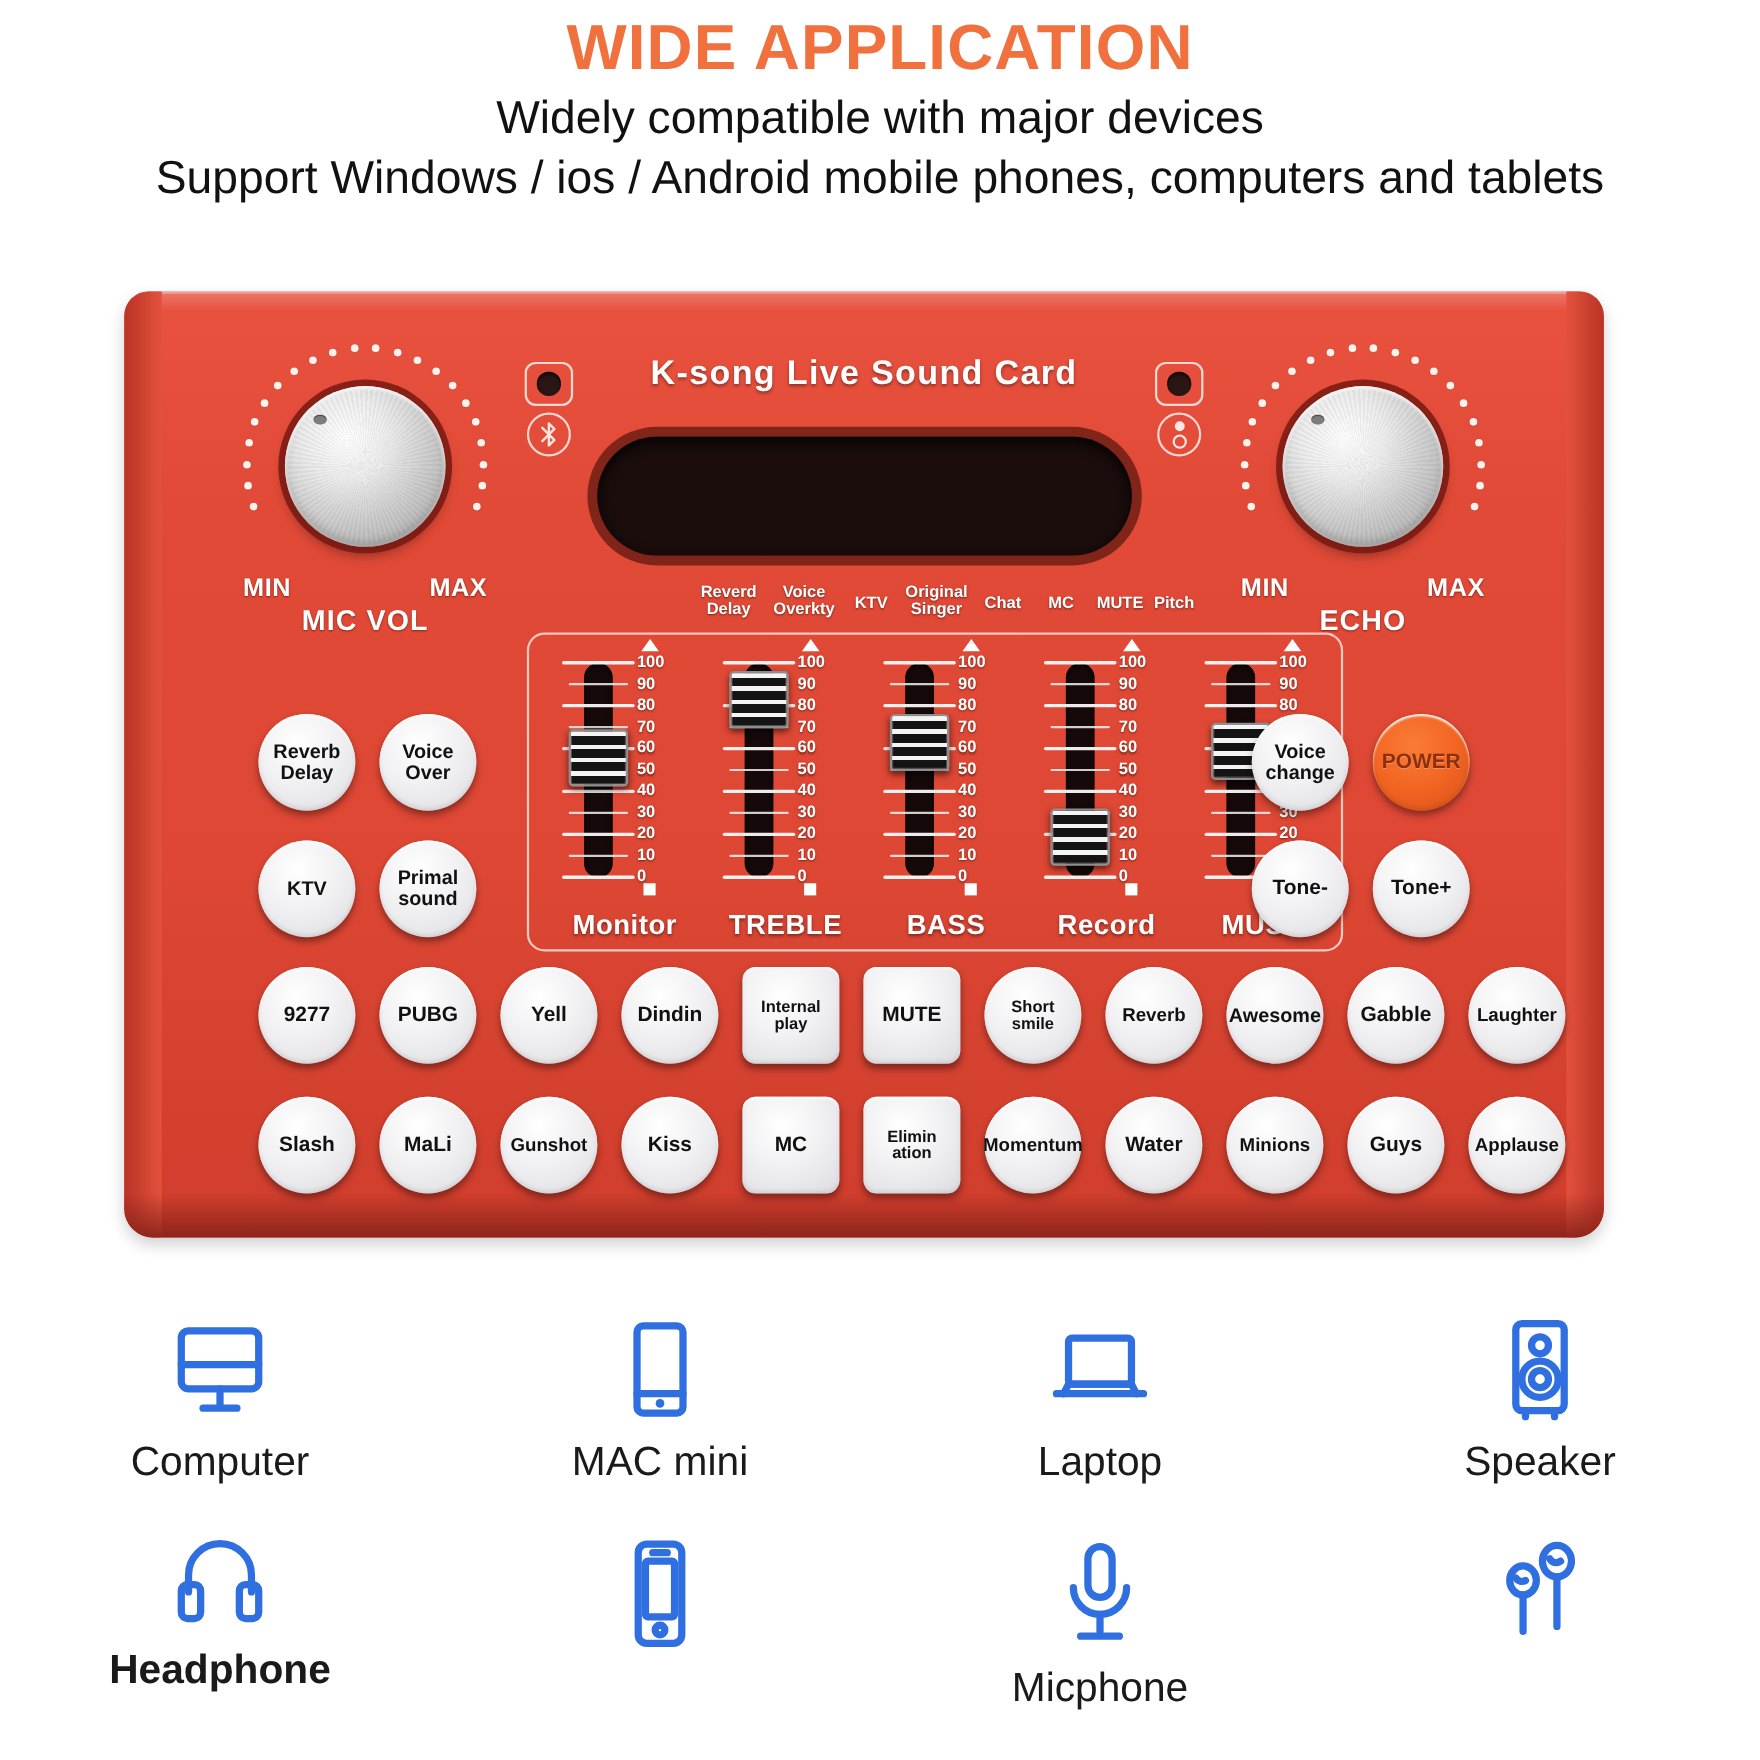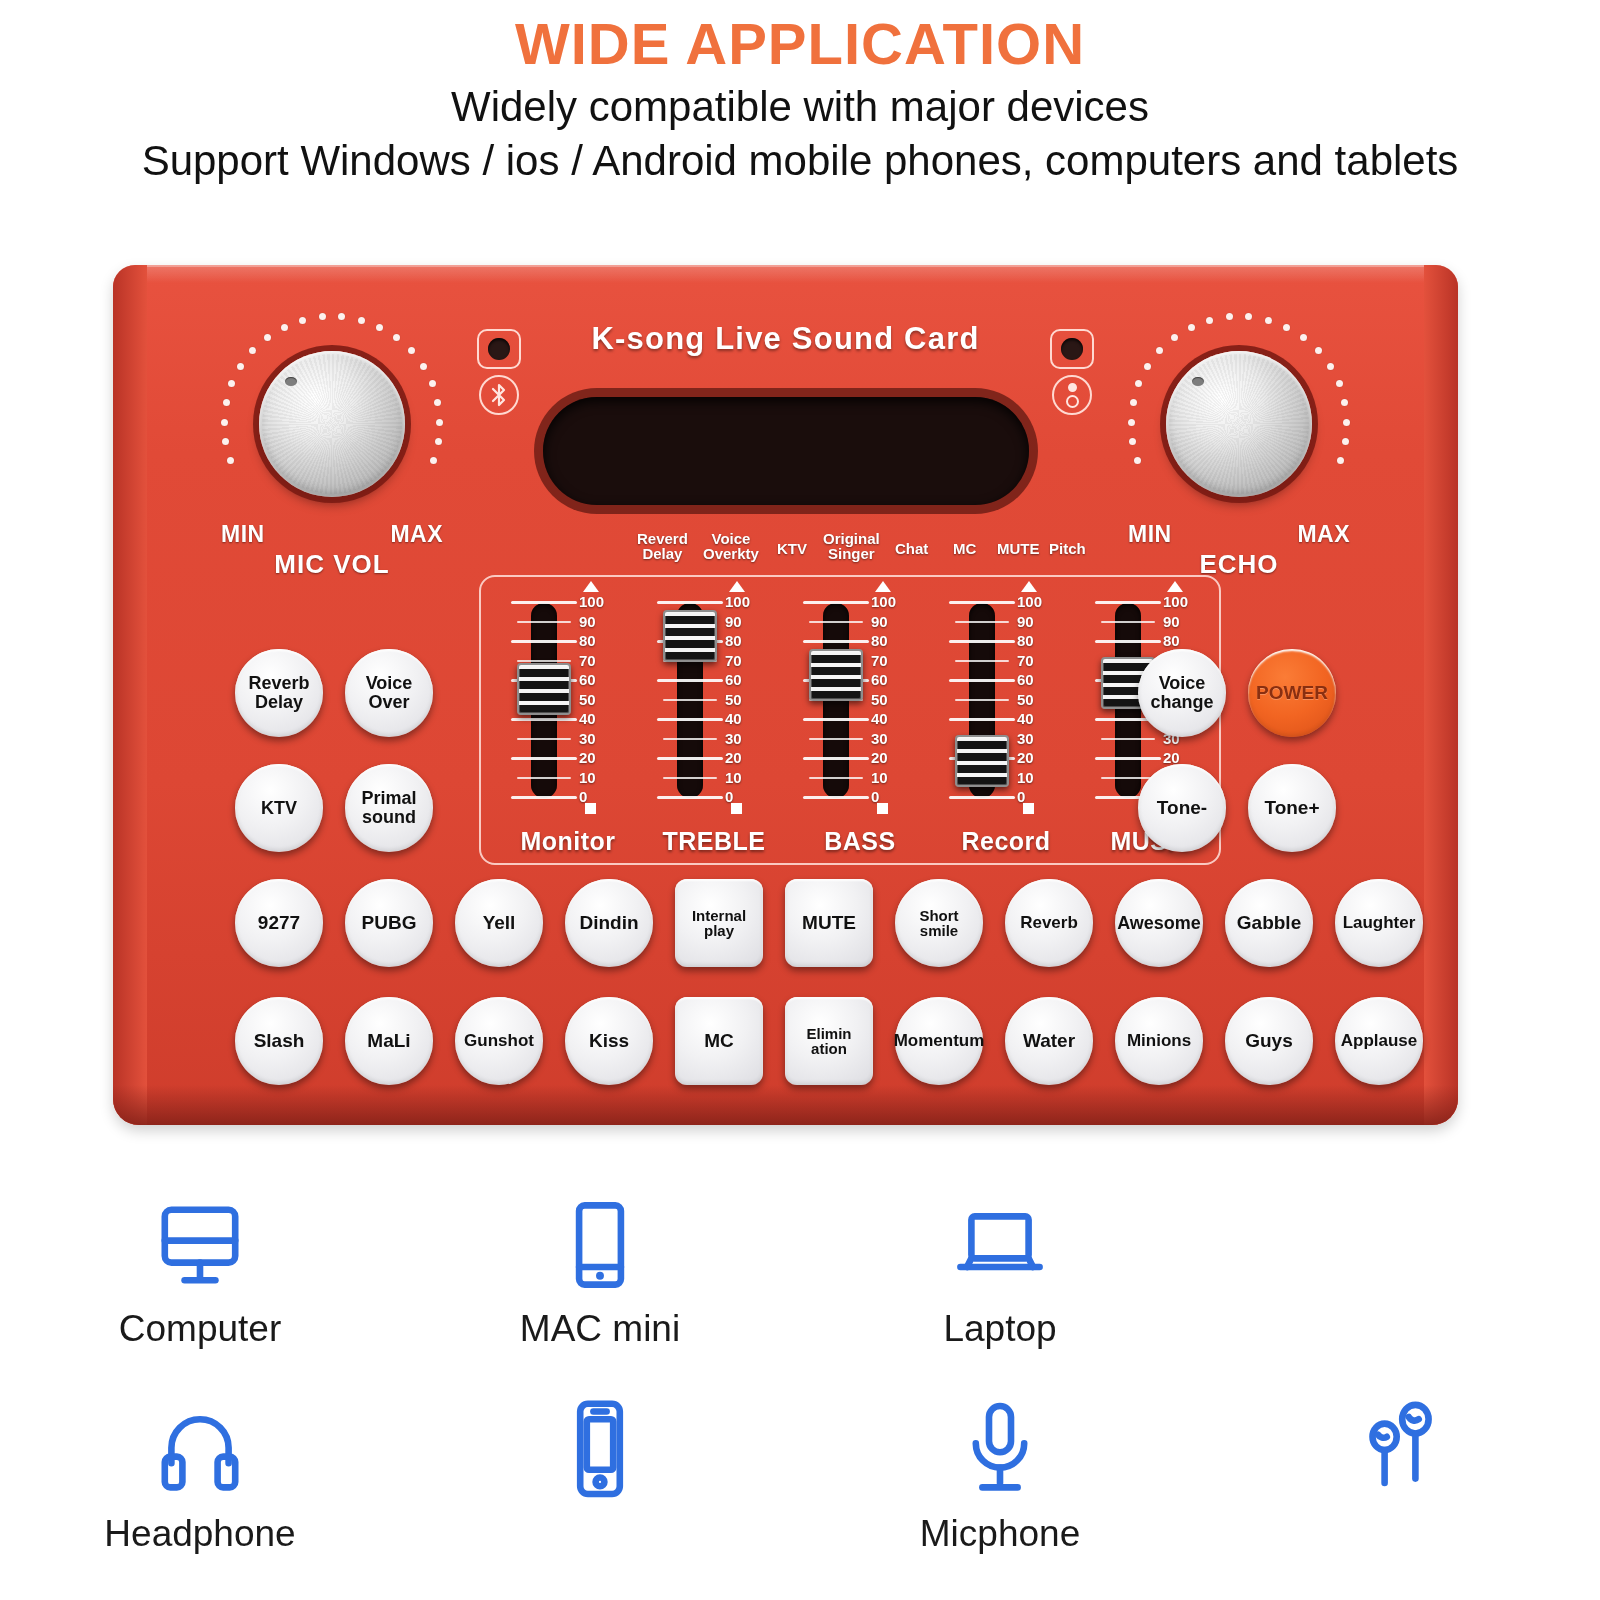--- a/index.html
+++ b/index.html
@@ -571,21 +571,34 @@
     <div class="ic-cell" style="left: 800px; top: 0px;">
       <div class="ic-svg">
         <svg width="110" height="110" viewBox="0 0 100 100">
           <rect x="24" y="24" width="52" height="38" rx="3" fill="none" stroke="#2f6fe0" stroke-width="6" stroke-linecap="round" stroke-linejoin="round"></rect>
           <path d="M14 70 H86" fill="none" stroke="#2f6fe0" stroke-width="6" stroke-linecap="round" stroke-linejoin="round"></path>
           <path d="M20 70 L24 62 H76 L80 70" fill="none" stroke="#2f6fe0" stroke-width="6" stroke-linecap="round" stroke-linejoin="round"></path>
         </svg>
       </div>
       <div class="ic-label">Laptop</div>
     </div>
-    <div class="ic-cell" style="left: 0px; top: 205px;">
+    <div class="ic-cell" style="left: 1200px; top: 0px;">
+      <div class="ic-svg">
+        <svg width="110" height="110" viewBox="0 0 100 100">
+          <rect x="30" y="12" width="40" height="72" rx="5" fill="none" stroke="#2f6fe0" stroke-width="6" stroke-linecap="round" stroke-linejoin="round"></rect>
+          <circle cx="50" cy="30" r="7" fill="none" stroke="#2f6fe0" stroke-width="6" stroke-linecap="round" stroke-linejoin="round"></circle>
+          <circle cx="50" cy="58" r="15" fill="none" stroke="#2f6fe0" stroke-width="6" stroke-linecap="round" stroke-linejoin="round"></circle>
+          <circle cx="50" cy="58" r="7" fill="none" stroke="#2f6fe0" stroke-width="6" stroke-linecap="round" stroke-linejoin="round"></circle>
+          <line x1="38" y1="84" x2="38" y2="89" fill="none" stroke="#2f6fe0" stroke-width="6" stroke-linecap="round" stroke-linejoin="round"></line>
+          <line x1="62" y1="84" x2="62" y2="89" fill="none" stroke="#2f6fe0" stroke-width="6" stroke-linecap="round" stroke-linejoin="round"></line>
+        </svg>
+      </div>
+      <div class="ic-label">Speaker</div>
+    </div>
+    <div class="ic-cell" style="left: 0px; top: 189px; font-weight: bold;">
       <div class="ic-svg">
         <svg width="110" height="110" viewBox="0 0 100 100">
           <path d="M24 62 V48 a26 26 0 0 1 52 0 V62" fill="none" stroke="#2f6fe0" stroke-width="6" stroke-linecap="round" stroke-linejoin="round"></path>
           <rect x="18" y="56" width="16" height="28" rx="5" fill="none" stroke="#2f6fe0" stroke-width="6" stroke-linecap="round" stroke-linejoin="round"></rect>
           <rect x="66" y="56" width="16" height="28" rx="5" fill="none" stroke="#2f6fe0" stroke-width="6" stroke-linecap="round" stroke-linejoin="round"></rect>
         </svg>
       </div>
       <div class="ic-label">Headphone</div>
     </div>
     <div class="ic-cell" style="left: 400px; top: 205px;">

